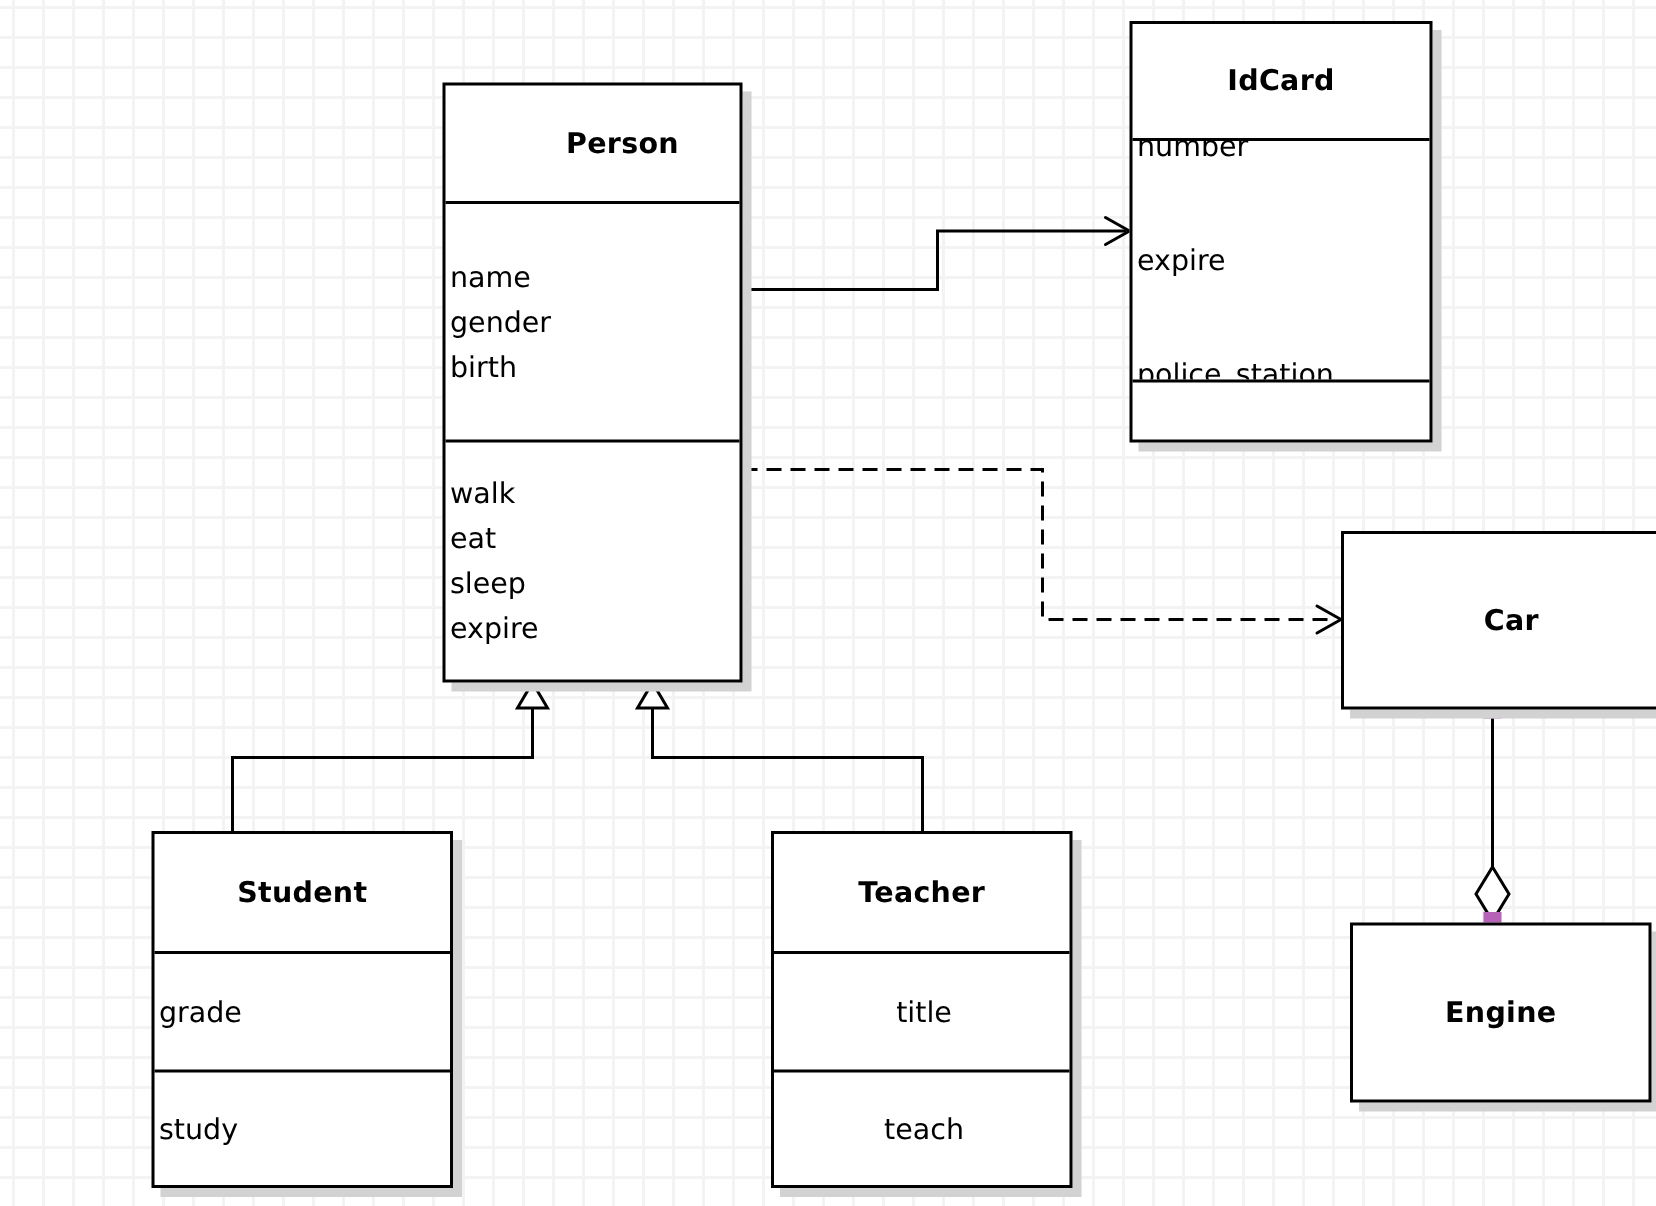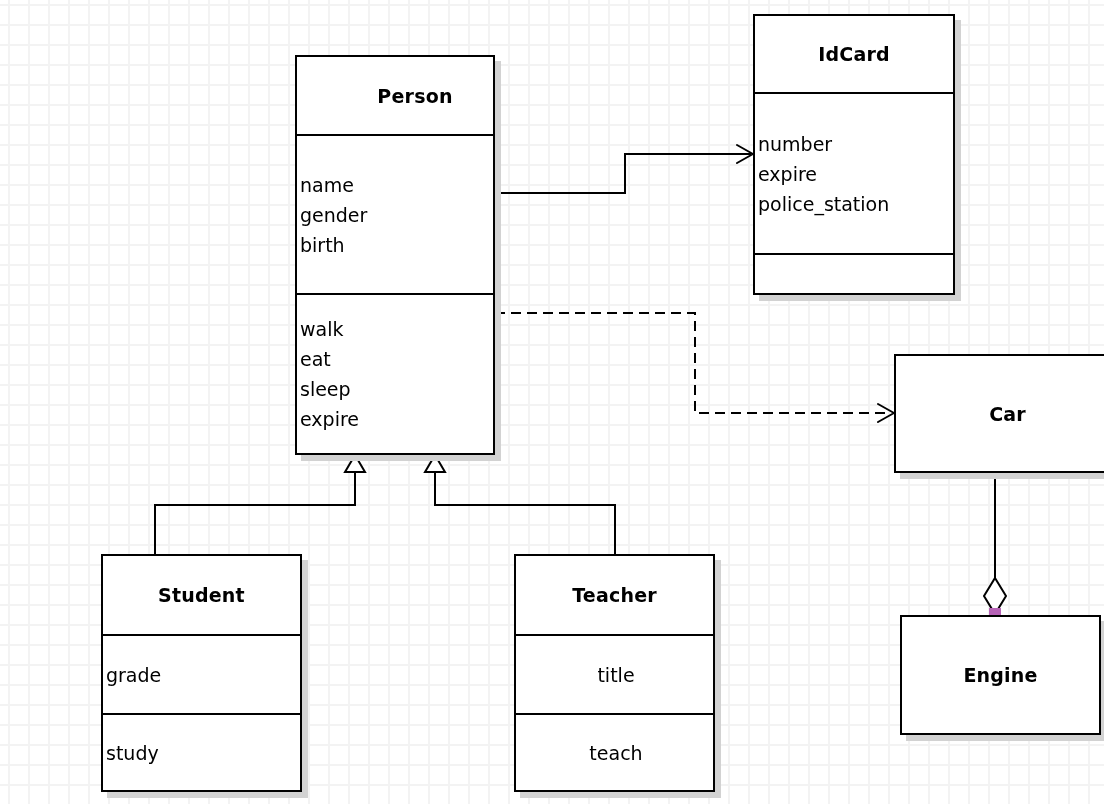--- a/index.html
+++ b/index.html
@@ -92,21 +92,21 @@
     <div class="uml-compartment grow">
       <div class="member">walk</div>
       <div class="member">eat</div>
       <div class="member">sleep</div>
       <div class="member">expire</div>
     </div>
   </div>
 
   <div class="uml-class" style="left:753px;top:14px;width:202px;height:281px;">
     <div class="uml-title" style="height:76px;">IdCard</div>
-    <div class="uml-compartment" style="height:159px;">
+    <div class="uml-compartment" style="height:159px;gap:46px;">
       <div class="member">number</div>
       <div class="member">expire</div>
       <div class="member">police_station</div>
     </div>
     <div class="uml-compartment grow"></div>
   </div>
 
   <div class="uml-class" style="left:894px;top:354px;width:227px;height:119px;">
     <div class="uml-title" style="flex:1 1 auto;">Car</div>
   </div>

